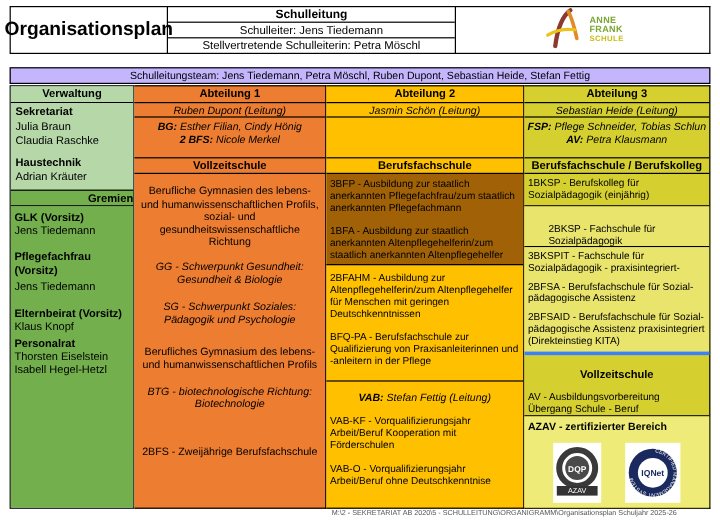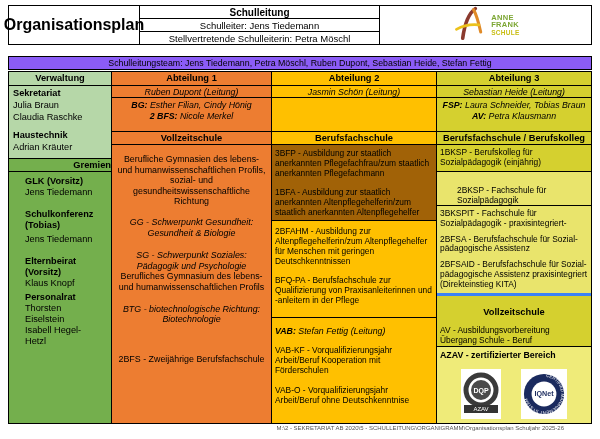--- a/index.html
+++ b/index.html
@@ -15,21 +15,21 @@
   .mgmt-row:last-child { border-bottom:none; }
   .mgmt-row.bold { font-weight:bold; font-size:10px; }
   .logo-box { flex:1; border:1px solid #000; border-left:none; display:flex; align-items:center; justify-content:center; gap:4px; }
   .logo-text { line-height:7.5px; font-weight:bold; font-size:7.5px; letter-spacing:0.3px; }
   .logo-text .l1, .logo-text .l2 { color:#7CA633; }
   .logo-text .l3 { color:#C9BE16; font-size:6.5px; }
 
   .hgap { height:11px; }
 
   
-  .team-bar { height:14px; border:1px solid #000; background:#8b5cf6; display:flex; align-items:center;
+  .team-bar { height:14px; border:1px solid #000; background:#c4b5fd; display:flex; align-items:center;
               justify-content:center; font-size:8.8px; }
   .tgap { height:1px; }
 
   
   .grid { display:flex; height:353px; }
   .col { display:flex; flex-direction:column; border:1px solid #000; }
   .col + .col { border-left:none; }
   .col-verw { width:104px; }
   .col-a1 { width:160px; }
   .col-a2 { width:165px; }
@@ -41,42 +41,42 @@
   .team-cell b { font-style:italic; }
   .section-header { flex:0 0 14px; height:14px; font-weight:bold; font-size:9.3px; text-align:center; line-height:13px;
                     border-top:1px solid #000; border-bottom:1px solid #000; }
 
   
   .bg-vlight { background:#B6D7A8; }
   .bg-vmed { background:#74AF4D; }
   .verw-cell1 { flex:0 0 72px; padding:2px 4px; font-size:9.2px; line-height:11.8px; }
   .gremien-bar { flex:0 0 13px; font-weight:bold; font-size:9.3px; text-align:right; line-height:12px;
                  border-top:1px solid #000; border-bottom:1px solid #000; background:#74AF4D; }
-  .verw-cell2 { flex:1; padding:4px 16px; font-size:9.2px; line-height:11px; }
+  .verw-cell2 { flex:1; padding:4px 3px; font-size:9.2px; line-height:11px; }
   .bold { font-weight:bold; }
   .mt-s { margin-top:3px; } .mt-m { margin-top:7px; } .mt-l { margin-top:11px; }
 
   
   .bg-orange { background:#ED7D31; }
   .a1-body { flex:1; text-align:center; font-size:8.9px; line-height:10.6px; padding:0 5px; }
   .a1-body .p1 { margin-top:9px; }
   .a1-body .p2 { margin-top:10px; font-style:italic; }
   .a1-body .p3 { margin-top:12px; font-style:italic; }
-  .a1-body .p4 { }
+  .a1-body .p4 { margin-top:17px; }
   .a1-body .p5 { margin-top:11px; font-style:italic; }
   .a1-body .p6 { margin-top:29px; }
 
   
   .bg-amber { background:#FFC000; }
   .bg-lyellow { background:#a16207; }
   .a2-cell1 { flex:0 0 67px; padding:3px 3px; font-size:8.4px; line-height:10px; border-bottom:1px solid #000; }
   .a2-cell2 { flex:0 0 97px; padding:5px 3px; font-size:8.4px; line-height:10px; border-bottom:1px solid #000; }
   .a2-cell3 { flex:1; padding:2px 3px; font-size:8.4px; line-height:10px; }
   .pgap { margin-top:9px; }
-  .vab-line { text-align:left; font-style:italic; margin-top:6px; font-size:8.8px; }
+  .vab-line { text-align:center; font-style:italic; margin-top:6px; font-size:8.8px; }
   .vab-line b { font-style:italic; }
   .a2-cell3 .pk1 { margin-top:9px; }
   .a2-cell3 .pk2 { margin-top:10px; }
 
   
   .bg-a3dark { background:#D5D02F; }
   .bg-a3light { background:#E9E46C; }
   .bg-azav { background:#EFEB79; }
   .a3-cell1 { flex:0 0 27px; padding:2px 3px; font-size:8.4px; line-height:10px; border-bottom:1px solid #000; }
   .a3-cell2 { flex:0 0 34px; padding:13px 20px 0; font-size:8.4px; line-height:10px; border-bottom:1px solid #000; }
@@ -136,21 +136,21 @@
         <div class="bold">Sekretariat</div>
         <div>Julia Braun</div>
         <div>Claudia Raschke</div>
         <div class="bold mt-m">Haustechnik</div>
         <div>Adrian Kräuter</div>
       </div>
       <div class="gremien-bar">Gremien</div>
       <div class="verw-cell2 bg-vmed">
         <div class="bold">GLK (Vorsitz)</div>
         <div>Jens Tiedemann</div>
-        <div class="bold mt-l">Schulkonferenz (Tobias)</div>
+        <div class="bold mt-l">Pflegefachfrau (Vorsitz)</div>
         <div class="mt-s">Jens Tiedemann</div>
         <div class="bold mt-l">Elternbeirat (Vorsitz)</div>
         <div>Klaus Knopf</div>
         <div class="bold mt-s">Personalrat</div>
         <div>Thorsten Eiselstein</div>
         <div>Isabell Hegel-Hetzl</div>
       </div>
     </div>
 
     <div class="col col-a1 bg-orange">
@@ -188,21 +188,21 @@
         <div class="vab-line"><b>VAB:</b><span> Stefan Fettig (Leitung)</span></div>
         <div class="pk1">VAB-KF - Vorqualifizierungsjahr Arbeit/Beruf Kooperation mit Förderschulen</div>
         <div class="pk2">VAB-O - Vorqualifizierungsjahr Arbeit/Beruf ohne Deutschkenntnise</div>
       </div>
     </div>
 
     <div class="col col-a3 bg-a3dark">
       <div class="col-header">Abteilung 3</div>
       <div class="leader-row">Sebastian Heide (Leitung)</div>
       <div class="team-cell">
-        <div><b>FSP:</b><span> Laura Schneider, Tobias Braun</span></div>
+        <div><b>FSP:</b><span> Pflege Schneider, Tobias Schlun</span></div>
         <div><b>AV:</b><span> Petra Klausmann</span></div>
       </div>
       <div class="section-header">Berufsfachschule / Berufskolleg</div>
       <div class="a3-cell1">
         <div>1BKSP - Berufskolleg für Sozialpädagogik (einjährig)</div>
       </div>
       <div class="a3-cell2 bg-a3light">
         <div>2BKSP - Fachschule für Sozialpädagogik</div>
       </div>
       <div class="a3-cell3 bg-a3light">

